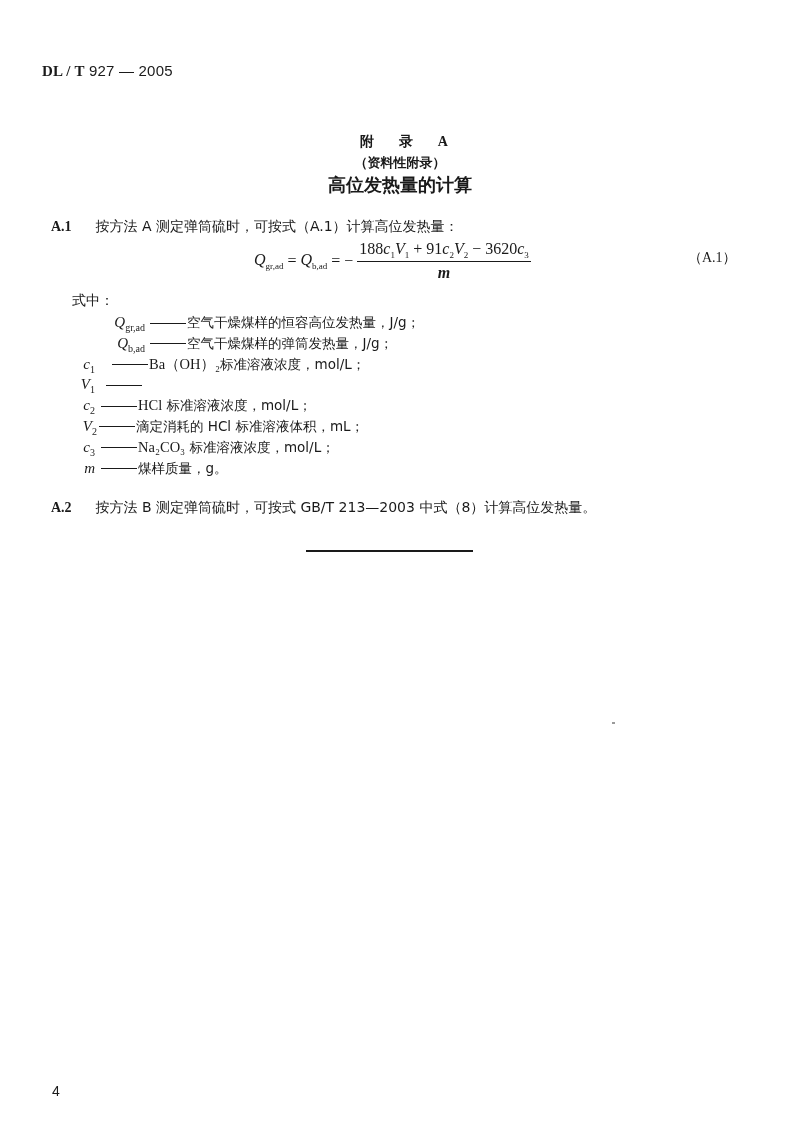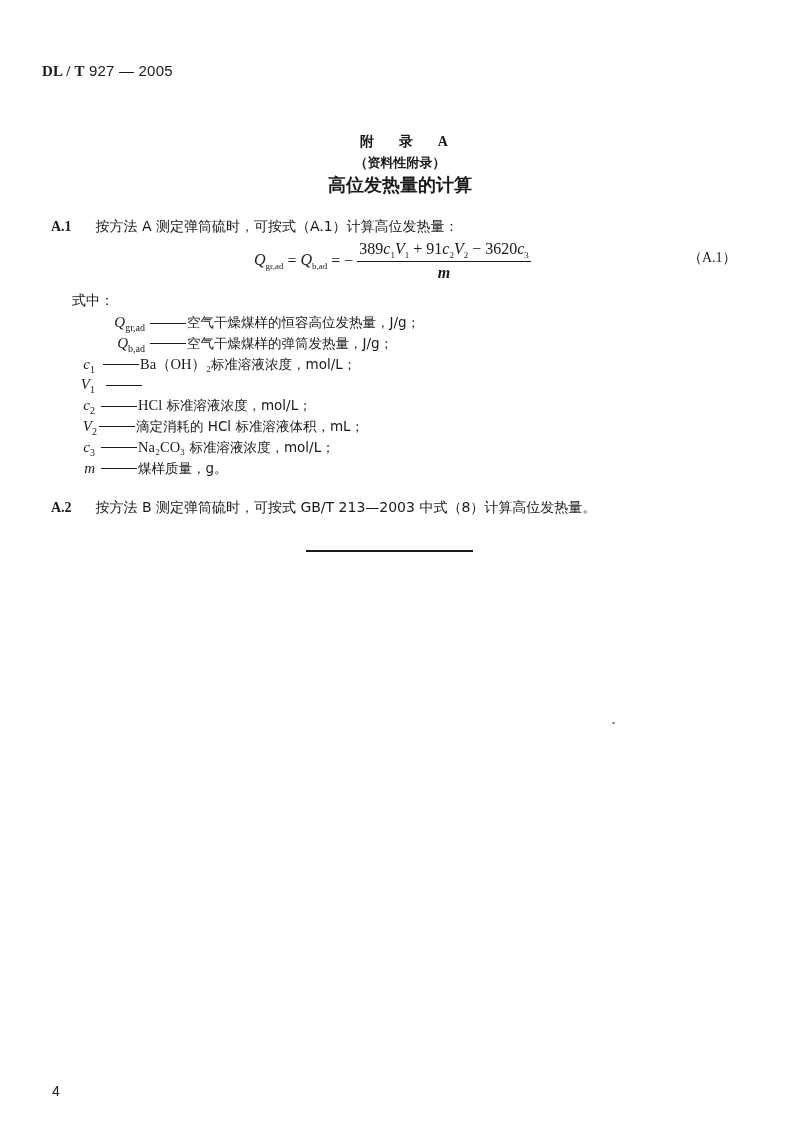--- a/index.html
+++ b/index.html
@@ -188,41 +188,41 @@
     <i>Q</i><sub>gr,ad</sub>
   </span>
   <span style="margin:0 4px;">=</span>
   <span>
     <i>Q</i><sub>b,ad</sub>
   </span>
   <span style="margin:0 4px;">=</span>
   <span>−</span>
   <span class="fraction">
     <span class="numerator">
-      <span>389</span><i>c</i><sub>1</sub><i>V</i><sub>1</sub><span> + </span><span>91</span><i>c</i><sub>2</sub><i>V</i><sub>2</sub><span> − </span><span>3620</span><i>c</i><sub>3</sub>
+      <span>188</span><i>c</i><sub>1</sub><i>V</i><sub>1</sub><span> + </span><span>91</span><i>c</i><sub>2</sub><i>V</i><sub>2</sub><span> − </span><span>3620</span><i>c</i><sub>3</sub>
     </span>
     <span class="denominator">m</span>
   </span>
 </div>
 <div class="abs eq-number">（A.1）</div>
 
 <div class="abs where-label">式中：</div>
 
 <div class="abs defs">
   <div class="def-row">
     <span class="def-sym" style="right:655px;"><span>Q</span><sub>gr,ad</sub></span>
     <span class="def-text" style="left:150px;"><span class="dash"></span><span>空气干燥煤样的恒容高位发热量，J/g；</span></span>
   </div>
   <div class="def-row">
     <span class="def-sym" style="right:655px;"><span>Q</span><sub>b,ad</sub></span>
     <span class="def-text" style="left:150px;"><span class="dash"></span><span>空气干燥煤样的弹筒发热量，J/g；</span></span>
   </div>
   <div class="def-row">
     <span class="def-sym" style="right:705px;text-align:right;"><span>c</span><sub>1</sub></span>
-    <span class="def-text" style="left:103px;"><span class="dash"></span><span class="latin">Ba（OH）₂</span><span>标准溶液浓度，mol/L；</span></span>
+    <span class="def-text" style="left:112px;"><span class="dash"></span><span class="latin">Ba（OH）₂</span><span>标准溶液浓度，mol/L；</span></span>
   </div>
   <div class="def-row">
     <span class="def-sym" style="right:705px;"><span>V</span><sub>1</sub></span>
     <span class="def-text" style="left:106px;"><span class="dash"></span></span>
   </div>
   <div class="def-row">
     <span class="def-sym" style="right:705px;"><span>c</span><sub>2</sub></span>
     <span class="def-text" style="left:101px;"><span class="dash"></span><span class="latin">HCl</span><span> 标准溶液浓度，mol/L；</span></span>
   </div>
   <div class="def-row">

